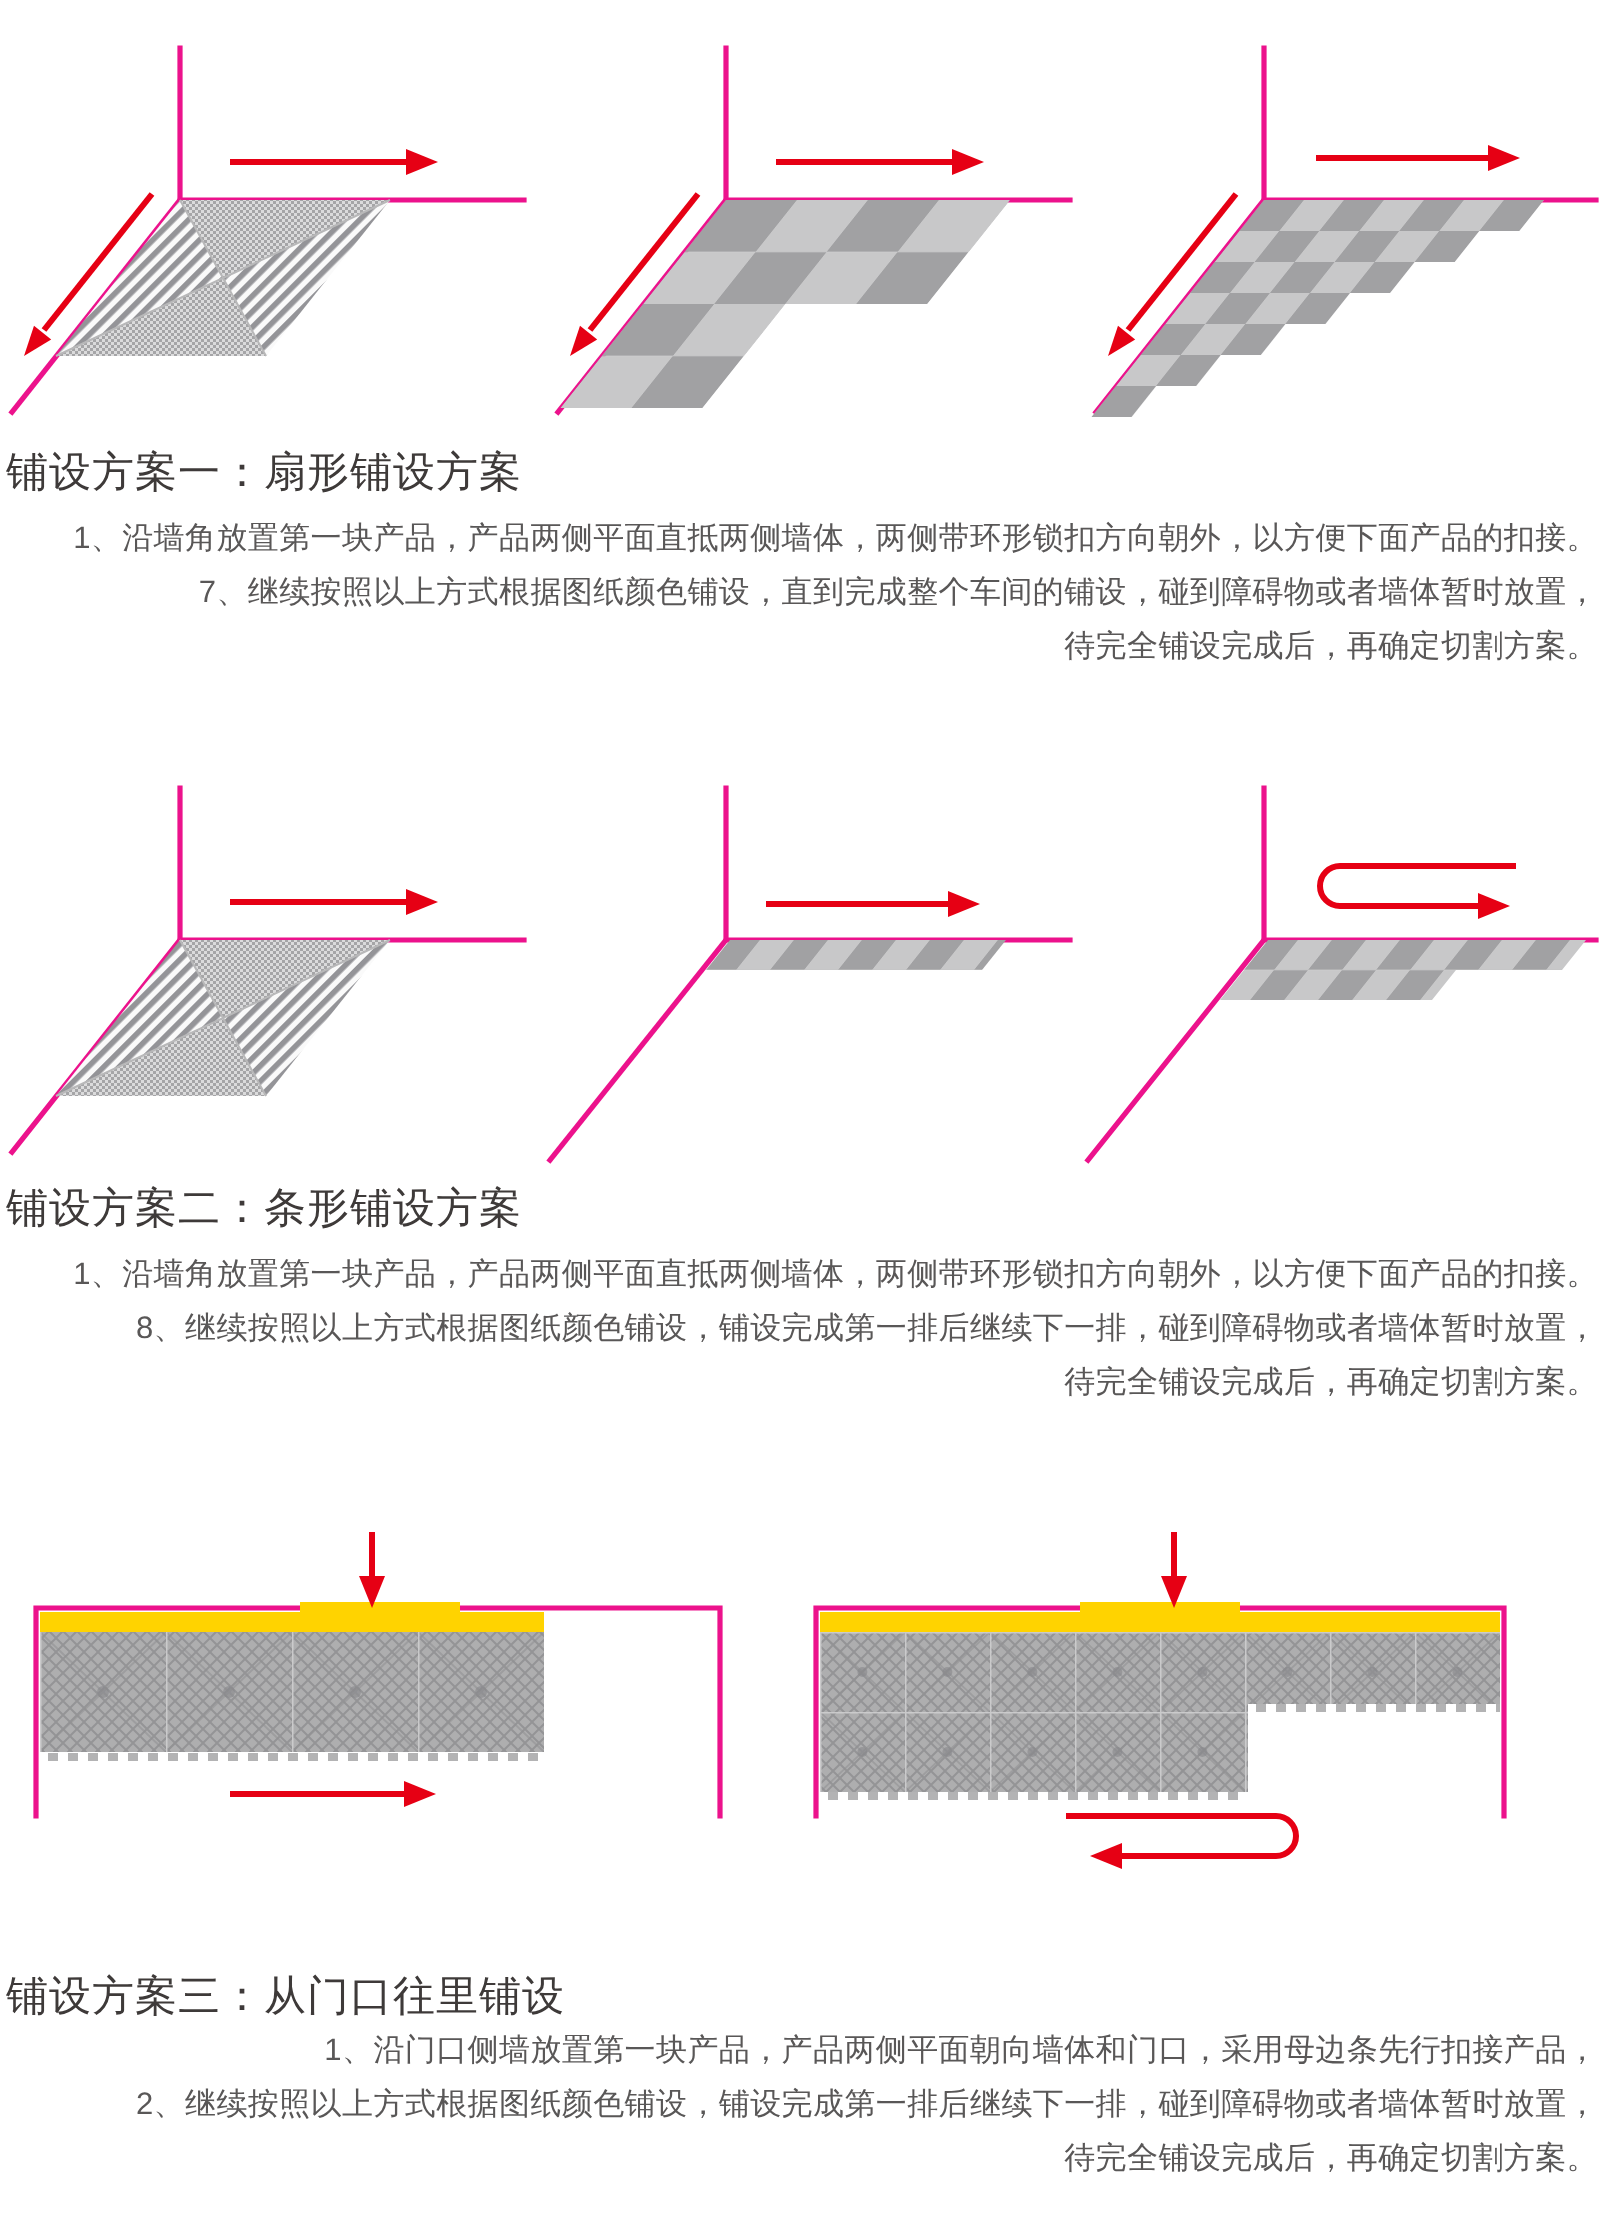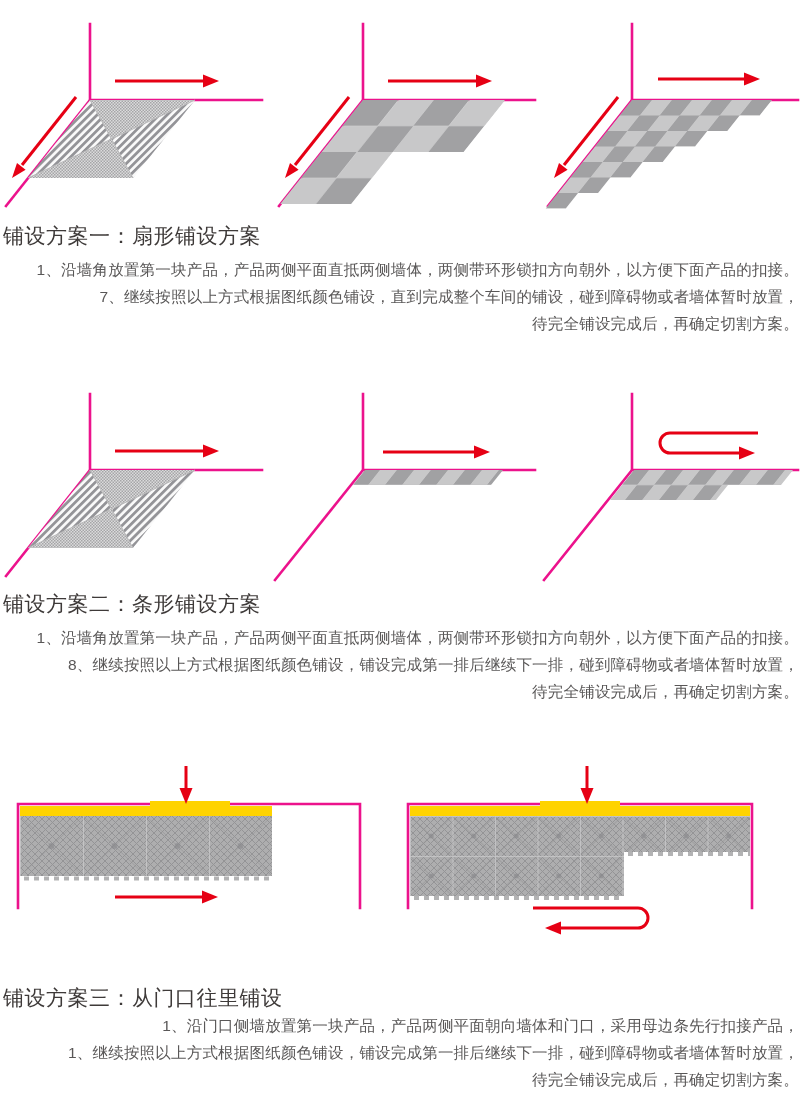--- a/index.html
+++ b/index.html
@@ -226,17 +226,17 @@
       <g>
         <path class="arrow-line" d="M533,908 H638 A10,10 0 0 1 638,928 H560"></path>
         <polygon class="arrow-head" points="545,928 561,921.5 561,934.5"></polygon>
       </g>
     </g>
   </svg>
 
   <h2 class="sec-heading" style="top:984px">铺设方案三：从门口往里铺设</h2>
   <div class="sec-text" style="top:1012px">
     <p>1、沿门口侧墙放置第一块产品，产品两侧平面朝向墙体和门口，采用母边条先行扣接产品，</p>
-    <p>1、继续按照以上方式根据图纸颜色铺设，铺设完成第一排后继续下一排，碰到障碍物或者墙体暂时放置，</p>
+    <p>2、继续按照以上方式根据图纸颜色铺设，铺设完成第一排后继续下一排，碰到障碍物或者墙体暂时放置，</p>
     <p>待完全铺设完成后，再确定切割方案。</p>
   </div>
 
 </div>
 
 </body></html>

